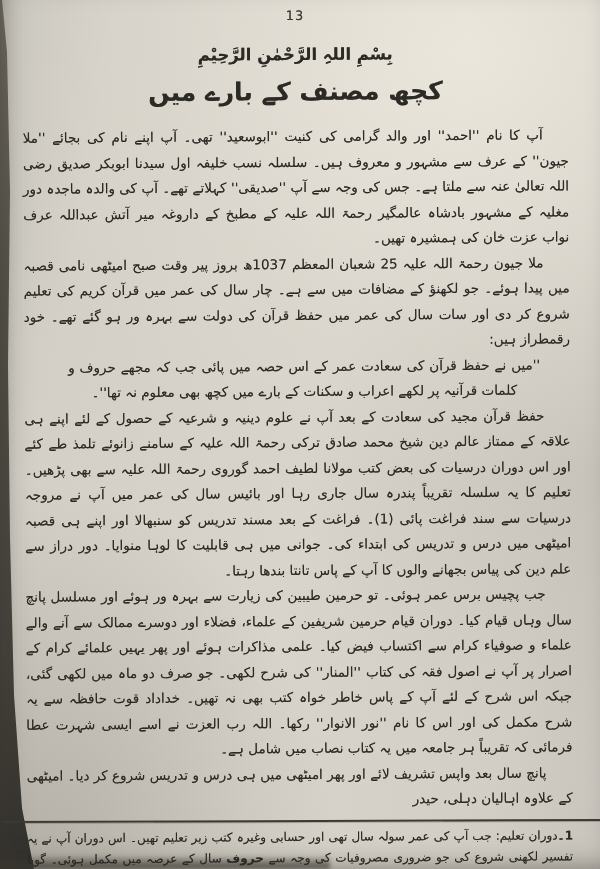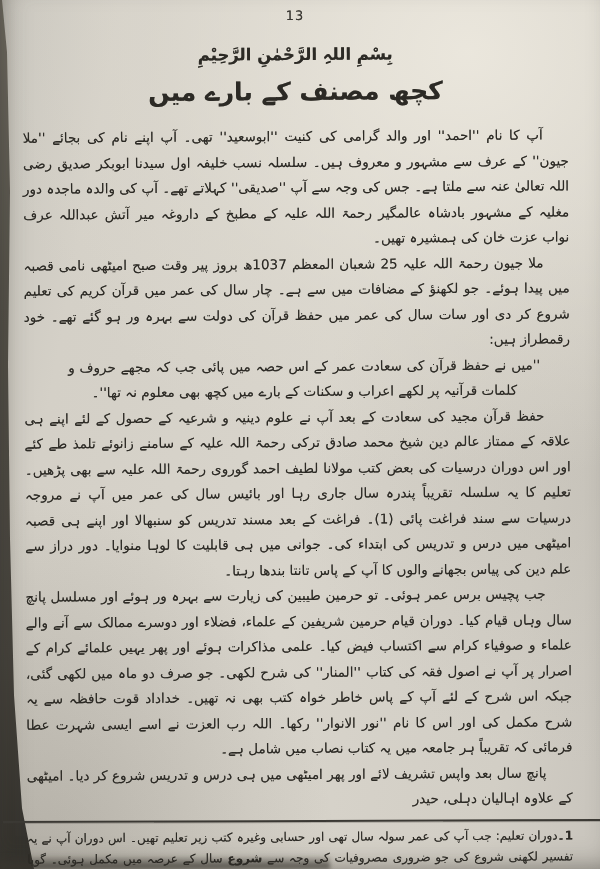--- a/index.html
+++ b/index.html
@@ -65,16 +65,16 @@
 
     <p class="para">آپ کا نام ''احمد'' اور والد گرامی کی کنیت ''ابوسعید'' تھی۔ آپ اپنے نام کی بجائے ''ملا جیون'' کے عرف سے مشہور و معروف ہیں۔ سلسلہ نسب خلیفہ اول سیدنا ابوبکر صدیق رضی اللہ تعالیٰ عنہ سے ملتا ہے۔ جس کی وجہ سے آپ ''صدیقی'' کہلاتے تھے۔ آپ کی والدہ ماجدہ دور مغلیہ کے مشہور بادشاہ عالمگیر رحمۃ اللہ علیہ کے مطبخ کے داروغہ میر آتش عبداللہ عرف نواب عزت خان کی ہمشیرہ تھیں۔</p>
     <p class="para">ملا جیون رحمۃ اللہ علیہ 25 شعبان المعظم 1037ھ بروز پیر وقت صبح امیٹھی نامی قصبہ میں پیدا ہوئے۔ جو لکھنؤ کے مضافات میں سے ہے۔ چار سال کی عمر میں قرآن کریم کی تعلیم شروع کر دی اور سات سال کی عمر میں حفظ قرآن کی دولت سے بہرہ ور ہو گئے تھے۔ خود رقمطراز ہیں:</p>
     <p class="quote">''میں نے حفظ قرآن کی سعادت عمر کے اس حصہ میں پائی جب کہ مجھے حروف و کلمات قرآنیہ پر لکھے اعراب و سکنات کے بارے میں کچھ بھی معلوم نہ تھا''۔</p>
     <p class="para">حفظ قرآن مجید کی سعادت کے بعد آپ نے علوم دینیہ و شرعیہ کے حصول کے لئے اپنے ہی علاقہ کے ممتاز عالم دین شیخ محمد صادق ترکی رحمۃ اللہ علیہ کے سامنے زانوئے تلمذ طے کئے اور اس دوران درسیات کی بعض کتب مولانا لطیف احمد گوروی رحمۃ اللہ علیہ سے بھی پڑھیں۔ تعلیم کا یہ سلسلہ تقریباً پندرہ سال جاری رہا اور بائیس سال کی عمر میں آپ نے مروجہ درسیات سے سند فراغت پائی (1)۔ فراغت کے بعد مسند تدریس کو سنبھالا اور اپنے ہی قصبہ امیٹھی میں درس و تدریس کی ابتداء کی۔ جوانی میں ہی قابلیت کا لوہا منوایا۔ دور دراز سے علم دین کی پیاس بجھانے والوں کا آپ کے پاس تانتا بندھا رہتا۔</p>
     <p class="para">جب پچیس برس عمر ہوئی۔ تو حرمین طیبین کی زیارت سے بہرہ ور ہوئے اور مسلسل پانچ سال وہاں قیام کیا۔ دوران قیام حرمین شریفین کے علماء، فضلاء اور دوسرے ممالک سے آنے والے علماء و صوفیاء کرام سے اکتساب فیض کیا۔ علمی مذاکرات ہوئے اور پھر یہیں علمائے کرام کے اصرار پر آپ نے اصول فقہ کی کتاب ''المنار'' کی شرح لکھی۔ جو صرف دو ماہ میں لکھی گئی، جبکہ اس شرح کے لئے آپ کے پاس خاطر خواہ کتب بھی نہ تھیں۔ خداداد قوت حافظہ سے یہ شرح مکمل کی اور اس کا نام ''نور الانوار'' رکھا۔ اللہ رب العزت نے اسے ایسی شہرت عطا فرمائی کہ تقریباً ہر جامعہ میں یہ کتاب نصاب میں شامل ہے۔</p>
     <p class="para">پانچ سال بعد واپس تشریف لائے اور پھر امیٹھی میں ہی درس و تدریس شروع کر دیا۔ امیٹھی کے علاوہ اہالیان دہلی، حیدر</p>
 
     <hr class="footnote-sep">
 
-    <div class="footnote"><span class="fn-marker">1۔</span><span>دوران تعلیم: جب آپ کی عمر سولہ سال تھی اور حسابی وغیرہ کتب زیر تعلیم تھیں۔ اس دوران آپ نے یہ تفسیر لکھنی شروع کی جو ضروری مصروفیات کی وجہ سے </span><span class="fn-bold-end">شروع</span><span> سال کے عرصہ میں مکمل ہوئی۔ گویا درس نظامی کی تکمیل و فراغت سے ایک سال قبل اسے مکمل فرما لیا۔</span></div>
+    <div class="footnote"><span class="fn-marker">1۔</span><span>دوران تعلیم: جب آپ کی عمر سولہ سال تھی اور حسابی وغیرہ کتب زیر تعلیم تھیں۔ اس دوران آپ نے یہ تفسیر لکھنی شروع کی جو ضروری مصروفیات کی وجہ سے </span><span class="fn-bold-end">حروف</span><span> سال کے عرصہ میں مکمل ہوئی۔ گویا درس نظامی کی تکمیل و فراغت سے ایک سال قبل اسے مکمل فرما لیا۔</span></div>
 
   </div>
 </div>
 
 </body></html>

